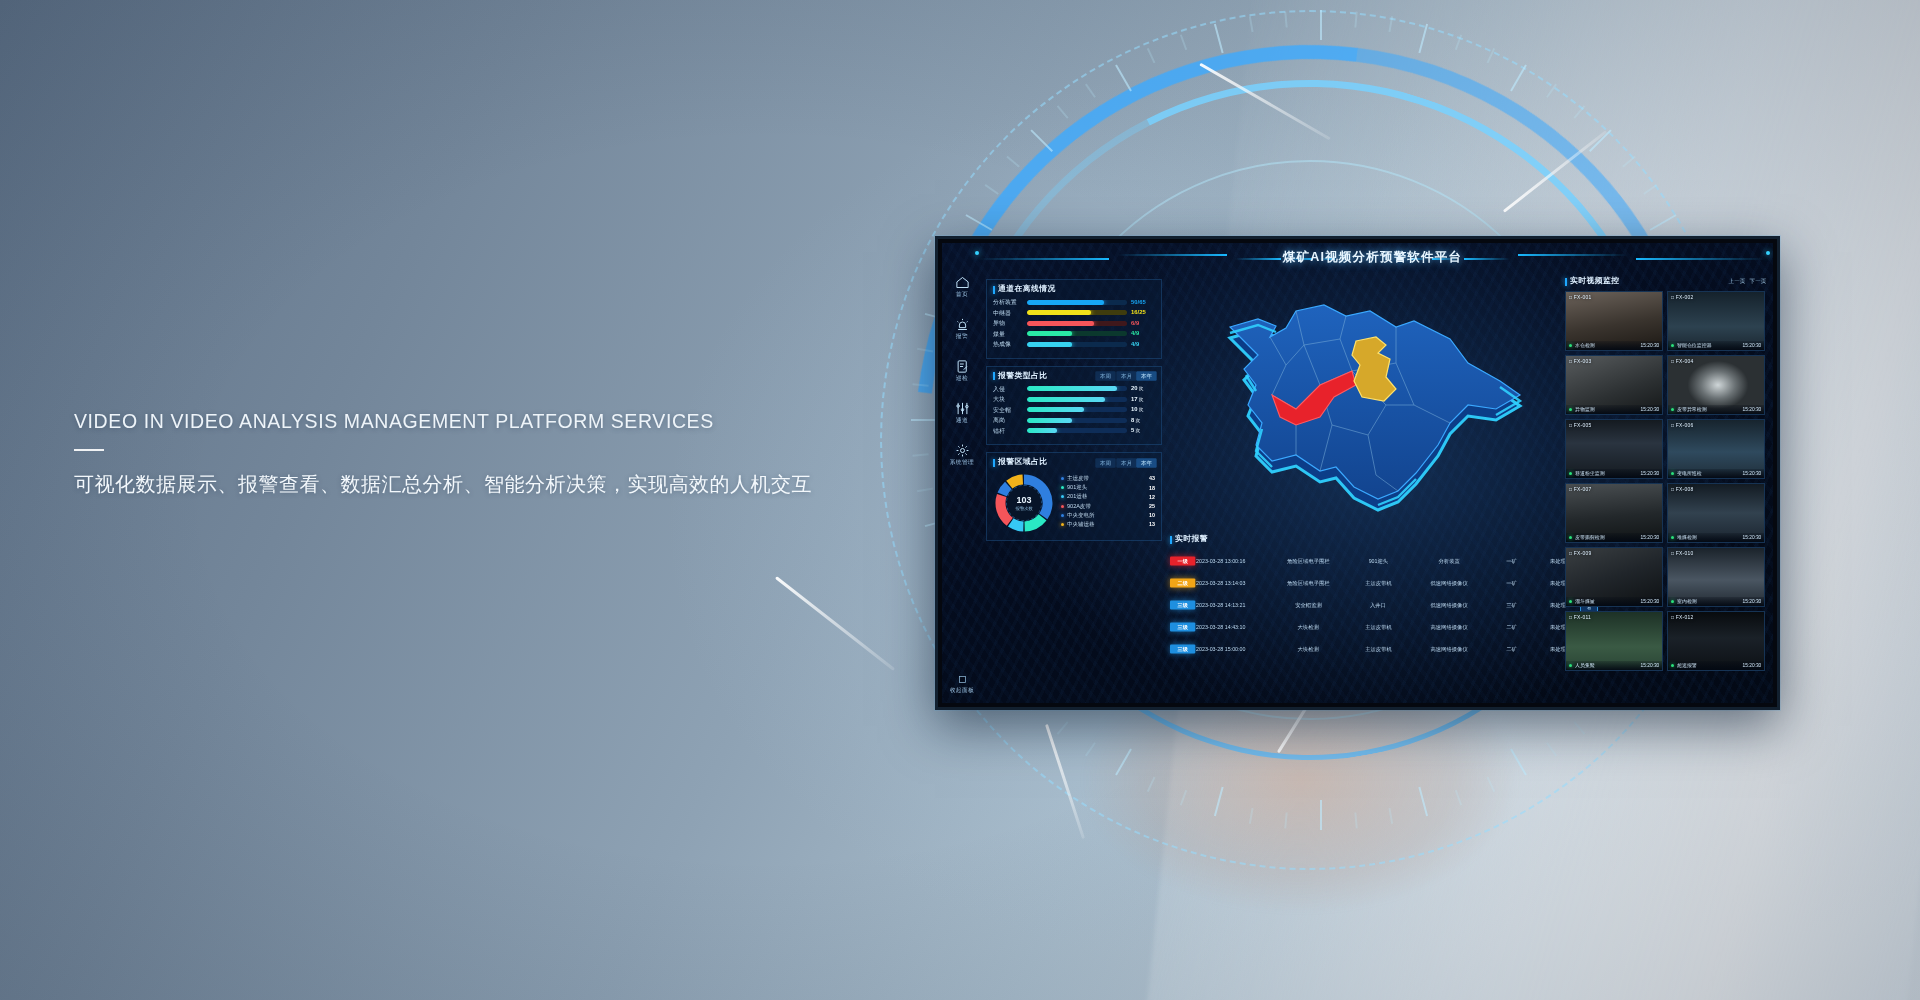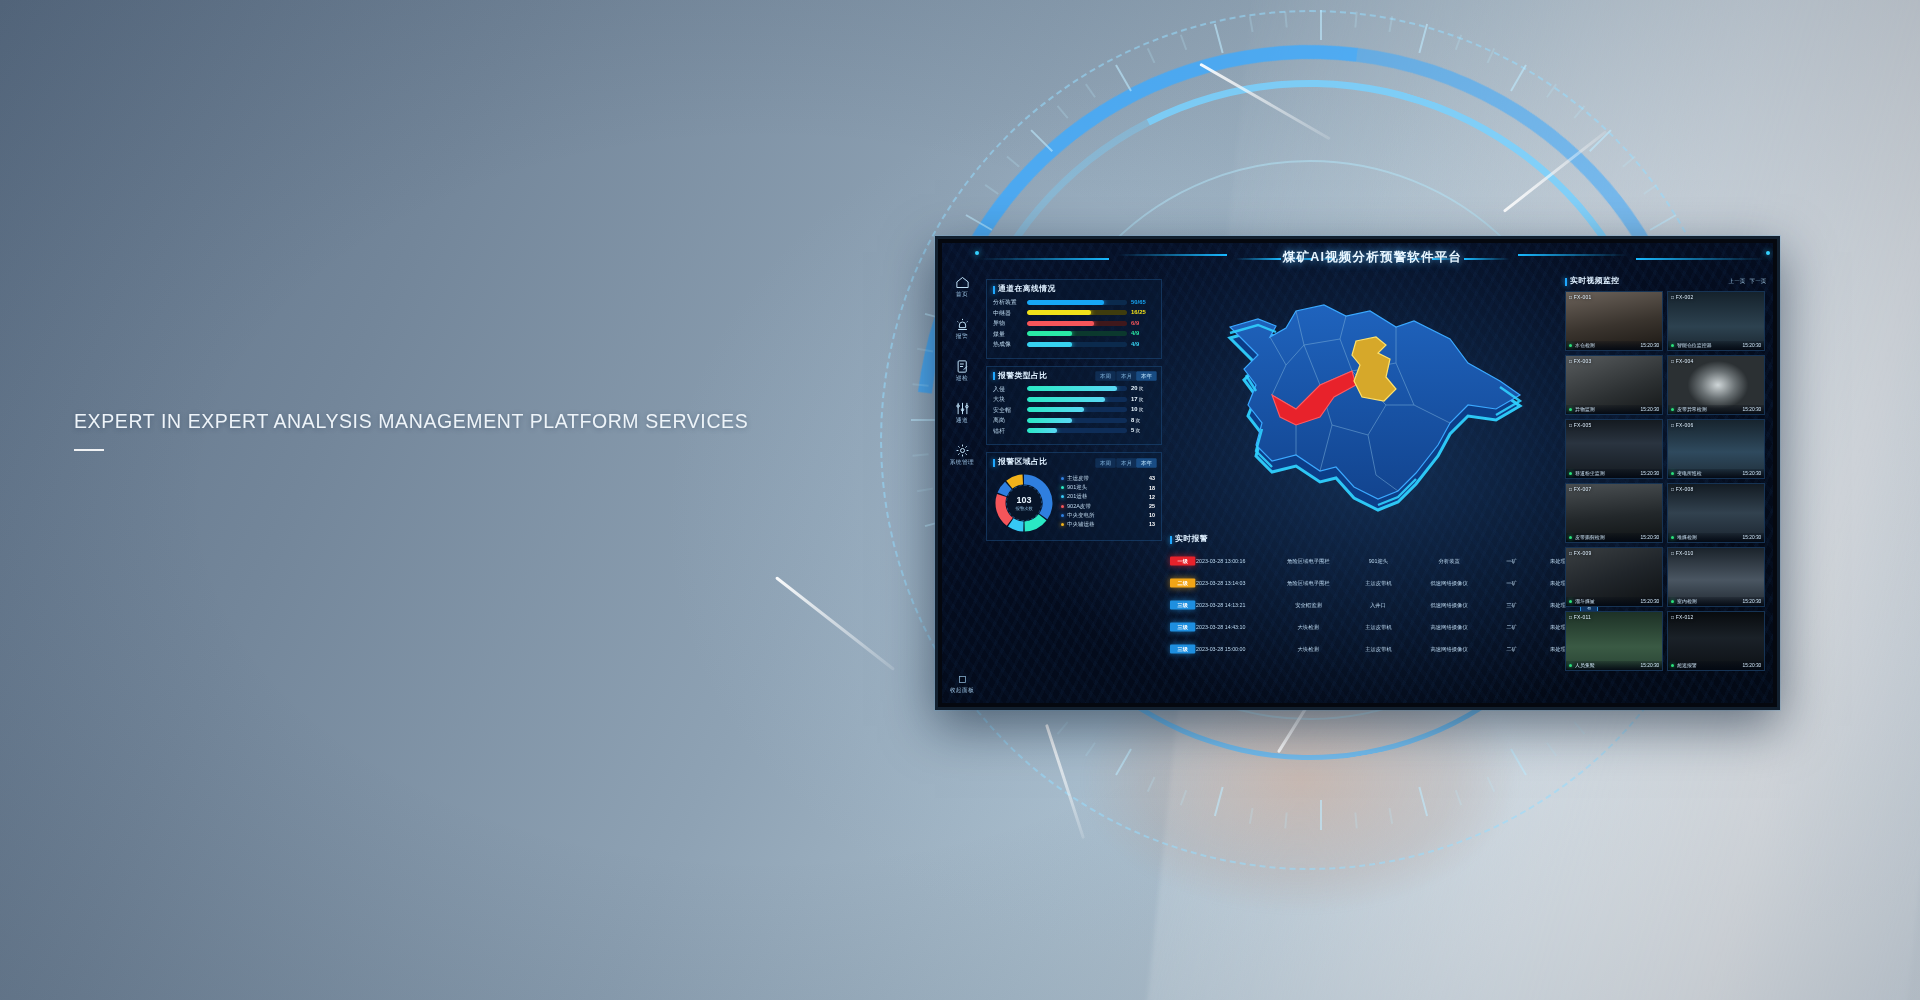--- a/index.html
+++ b/index.html
@@ -280,22 +280,23 @@
 </div>
 <div class="beam" style="left:760px; top:622px; width:150px; transform:rotate(38deg);"></div>
 <div class="beam" style="left:1005px; top:780px; width:120px; transform:rotate(72deg);"></div>
 <div class="beam" style="left:1250px; top:700px; width:120px; transform:rotate(-58deg);"></div>
 <div class="beam" style="left:1340px; top:640px; width:140px; transform:rotate(-42deg);"></div>
 <div class="beam" style="left:1405px; top:560px; width:120px; transform:rotate(-30deg);"></div>
 <div class="beam" style="left:1190px; top:100px; width:150px; transform:rotate(30deg);"></div>
 <div class="beam" style="left:1490px; top:170px; width:130px; transform:rotate(-38deg);"></div>
 
 <div id="hero">
-  <div class="sub">EXPERT IN EXPERT ANALYSIS MANAGEMENT PLATFORM SERVICES</div>
+  <div class="sub">VIDEO IN VIDEO ANALYSIS MANAGEMENT PLATFORM SERVICES</div>
   <div class="rule"></div>
+  <div class="desc">可视化数据展示、报警查看、数据汇总分析、智能分析决策，实现高效的人机交互</div>
 </div>
 
 <div id="monitor">
 <div id="screen">
 
   <div id="scr-head">
     <div class="hx" style="left:22px; top:15px; width:130px;"></div>
     <div class="hx" style="left:160px; top:11px; width:110px;"></div>
     <div class="hx" style="left:278px; top:15px; width:46px;"></div>
     <div class="hx" style="left:330px; top:15px; width:26px;"></div>

